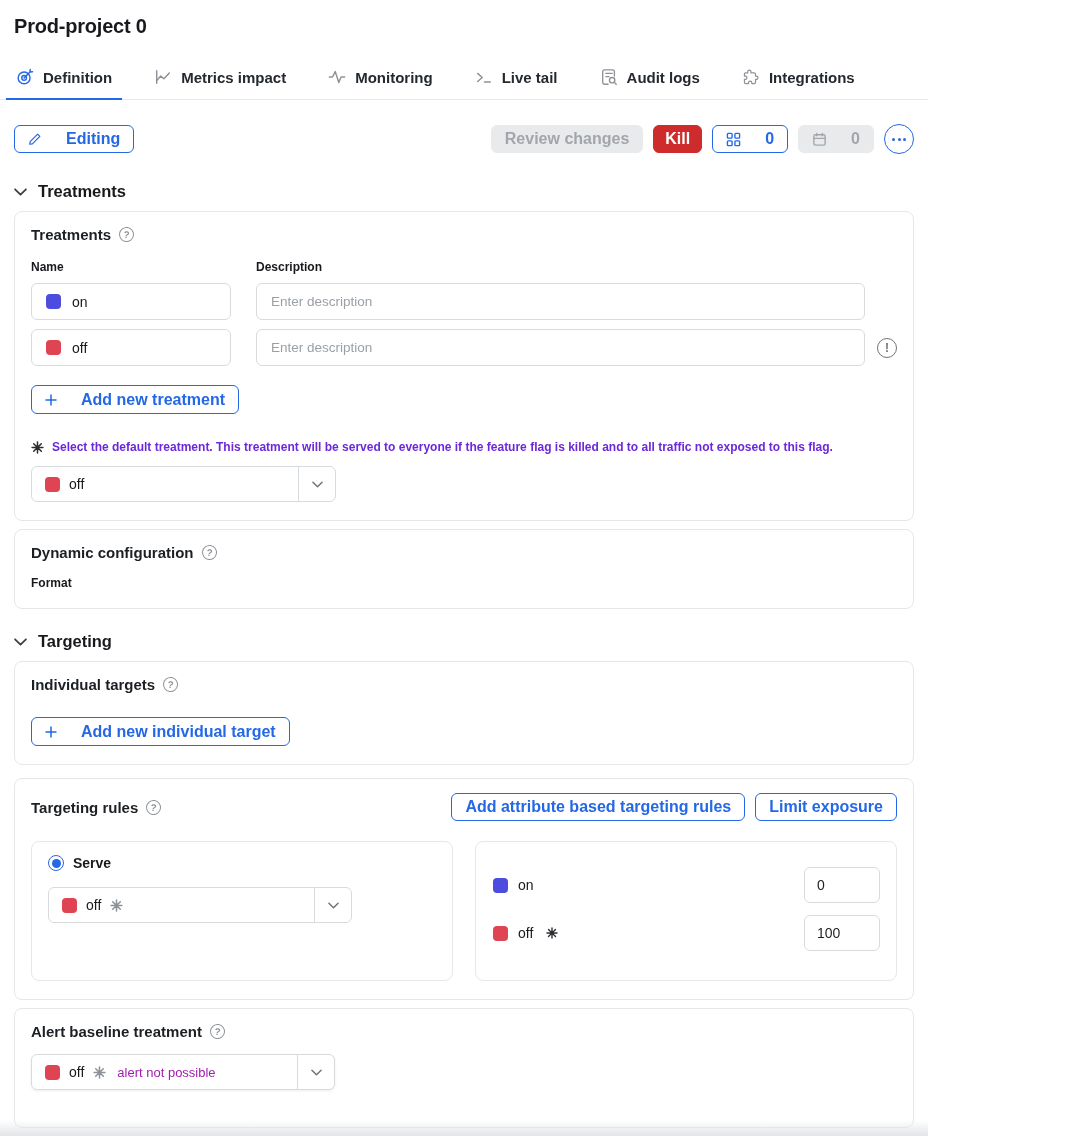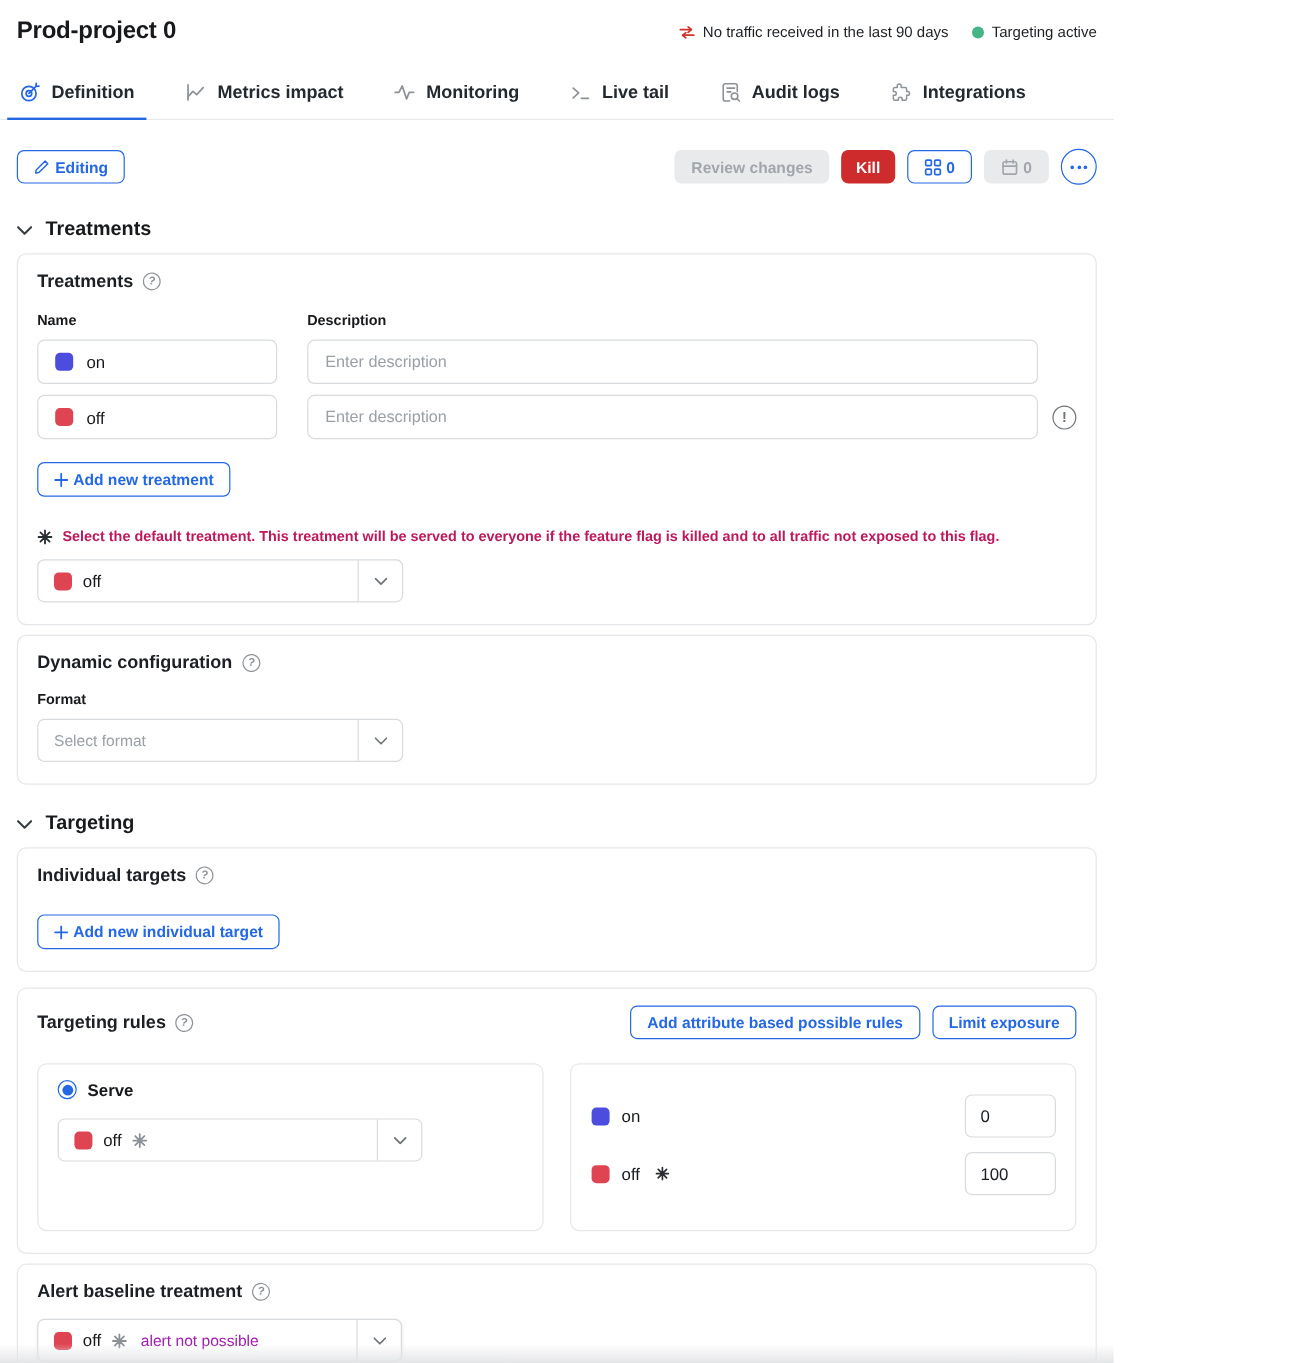--- a/index.html
+++ b/index.html
@@ -21,22 +21,22 @@
   .tabbar { margin-top:24px; border-bottom:1px solid #e6e8ea; display:flex; padding-left:14px; gap:38px; }
   .tab { display:flex; align-items:center; gap:9px; padding:6px 2px 13px 2px; font-size:15px; font-weight:700;
          color:#24292f; cursor:pointer; position:relative; }
   .tab svg { stroke:#8d9298; }
   .tab.active svg { stroke:#2468e5; }
   .tab.active::after { content:""; position:absolute; left:-8px; right:-8px; bottom:-1px; height:2px; background:#2468e5; }
 
   
   .toolbar { margin:24px 14px 0 14px; display:flex; justify-content:space-between; align-items:center; }
   .toolbar-right { display:flex; align-items:center; gap:10px; }
-  .btn { display:inline-flex; align-items:center; justify-content:center; gap:4px; height:28px;
-         border-radius:6px; font-size:13px; font-weight:700; font-family:inherit; cursor:pointer;
+  .btn { display:inline-flex; align-items:center; justify-content:center; gap:24px; height:28px;
+         border-radius:6px; font-size:16px; font-weight:700; font-family:inherit; cursor:pointer;
          border:1px solid transparent; background:#fff; padding:0 13px; }
   .btn-outline { border-color:#2468e5; color:#2468e5; }
   .btn-disabled { background:#e9eaec; color:#a2a6ac; border-color:#e9eaec; cursor:default; }
   .btn-kill { background:#ce2c2c; color:#fff; border-color:#ce2c2c; padding:0 11px; }
   .btn-ellipsis { width:30px; height:30px; border-radius:50%; border:1px solid #2468e5; background:#fff;
                   display:flex; align-items:center; justify-content:center; gap:2.5px; cursor:pointer; }
   .btn-ellipsis i { width:3px; height:3px; border-radius:50%; background:#2468e5; display:block; }
 
   
   .section-heading { margin:28px 14px 10px 14px; display:flex; align-items:center; gap:11px;
@@ -61,21 +61,21 @@
                 display:flex; align-items:center; gap:11px; padding-left:14px; font-size:14px; background:#fff; }
   .swatch { width:15px; height:15px; border-radius:4px; display:inline-block; flex:none; }
   .swatch-on { background:#4c4cdf; }
   .swatch-off { background:#df4452; }
   .text-input { flex:1; height:37px; border:1px solid #d8dbde; border-radius:6px; padding:0 14px;
                 font-size:13.5px; font-family:inherit; color:#1c1f23; background:#fff; }
   .text-input::placeholder { color:#9aa0a6; }
   .icon-slot { width:32px; display:flex; justify-content:flex-end; align-items:center; flex:none; }
 
   .add-btn { margin-top:19px; height:29px; }
-  .default-note { margin-top:26px; display:flex; align-items:center; gap:8px; font-size:12px; font-weight:700; color:#be185d; }
+  .default-note { margin-top:26px; display:flex; align-items:center; gap:8px; font-size:12px; font-weight:700; color:#6d28d9; }
 
   
   .select { margin-top:12px; width:305px; height:36px; border:1px solid #d8dbde; border-radius:6px; background:#fff;
             display:flex; align-items:center; cursor:pointer; }
   .select .sel-body { flex:1; display:flex; align-items:center; gap:9px; padding-left:13px; font-size:14px; }
   .select .sel-caret { width:37px; height:100%; border-left:1px solid #d8dbde; display:flex; align-items:center; justify-content:center; }
   .sel-placeholder { color:#9aa0a6; font-size:13px; }
   .sel-hint { color:#a21caf; font-size:13px; margin-left:2px; }
 
   
@@ -103,35 +103,20 @@
 
   svg { display:block; }
 </style>
 </head>
 <body>
 
 <div class="page">
 
   <div class="header">
     <div class="page-title">Prod-project 0</div>
-    <div class="status-row">
-      <span class="status-item">
-        <span>
-          <svg width="15" height="12" viewBox="0 0 16 12" fill="none" stroke="#d0342c" stroke-width="1.5" stroke-linecap="round" stroke-linejoin="round">
-            <path d="M2 3.5h9.5M9 1l3 2.5L9 6"></path>
-              <path d="M14 8.5H4.5M7 6.2 4 8.5l3 2.3"></path>
-          </svg>
-        </span>
-        <span>No traffic received in the last 90 days</span>
-      </span>
-      <span class="status-item">
-        <span class="green-dot"></span>
-        <span>Targeting active</span>
-      </span>
-    </div>
   </div>
 
   <div class="tabbar">
     <div class="tab active">
       <span>
         <svg width="18" height="18" viewBox="0 0 20 20" fill="none" stroke-width="1.6" stroke-linecap="round" stroke-linejoin="round">
           <circle cx="9" cy="11" r="6.6"></circle>
             <circle cx="9" cy="11" r="2.6"></circle>
             <path d="M9 11 15.5 4.5M15.5 4.5l.3-2.8M15.5 4.5l2.8-.3"></path>
         </svg>
@@ -300,30 +285,20 @@
   </div>
 
   <div class="card">
     <div class="card-title">
       <span>Dynamic configuration</span>
       <span class="help-icon">?</span>
     </div>
     <div class="col-labels" style="margin-top:15px;">
       <span>Format</span>
     </div>
-    <div class="select" style="margin-top:9px;">
-      <span class="sel-body">
-        <span class="sel-placeholder">Select format</span>
-      </span>
-      <span class="sel-caret">
-        <svg width="11" height="7" viewBox="0 0 12 7" fill="none" stroke="#6f7479" stroke-width="1.6" stroke-linecap="round" stroke-linejoin="round">
-            <path d="M1 1l5 5 5-5"></path>
-          </svg>
-      </span>
-    </div>
   </div>
 
   <div class="section-heading" style="margin-top:23px;">
     <span>
       <svg width="13" height="8" viewBox="0 0 12 7" fill="none" stroke="#3a3f44" stroke-width="1.6" stroke-linecap="round" stroke-linejoin="round">
           <path d="M1 1l5 5 5-5"></path>
         </svg>
     </span>
     <span>Targeting</span>
   </div>
@@ -344,21 +319,21 @@
   </div>
 
   <div class="card" style="margin-top:13px;">
     <div class="rules-head">
       <div class="card-title">
         <span>Targeting rules</span>
         <span class="help-icon">?</span>
       </div>
       <div class="rules-head-right">
         <button class="btn btn-outline">
-          <span>Add attribute based possible rules</span>
+          <span>Add attribute based targeting rules</span>
         </button>
         <button class="btn btn-outline">
           <span>Limit exposure</span>
         </button>
       </div>
     </div>
 
     <div class="panels">
 
       <div class="panel">

